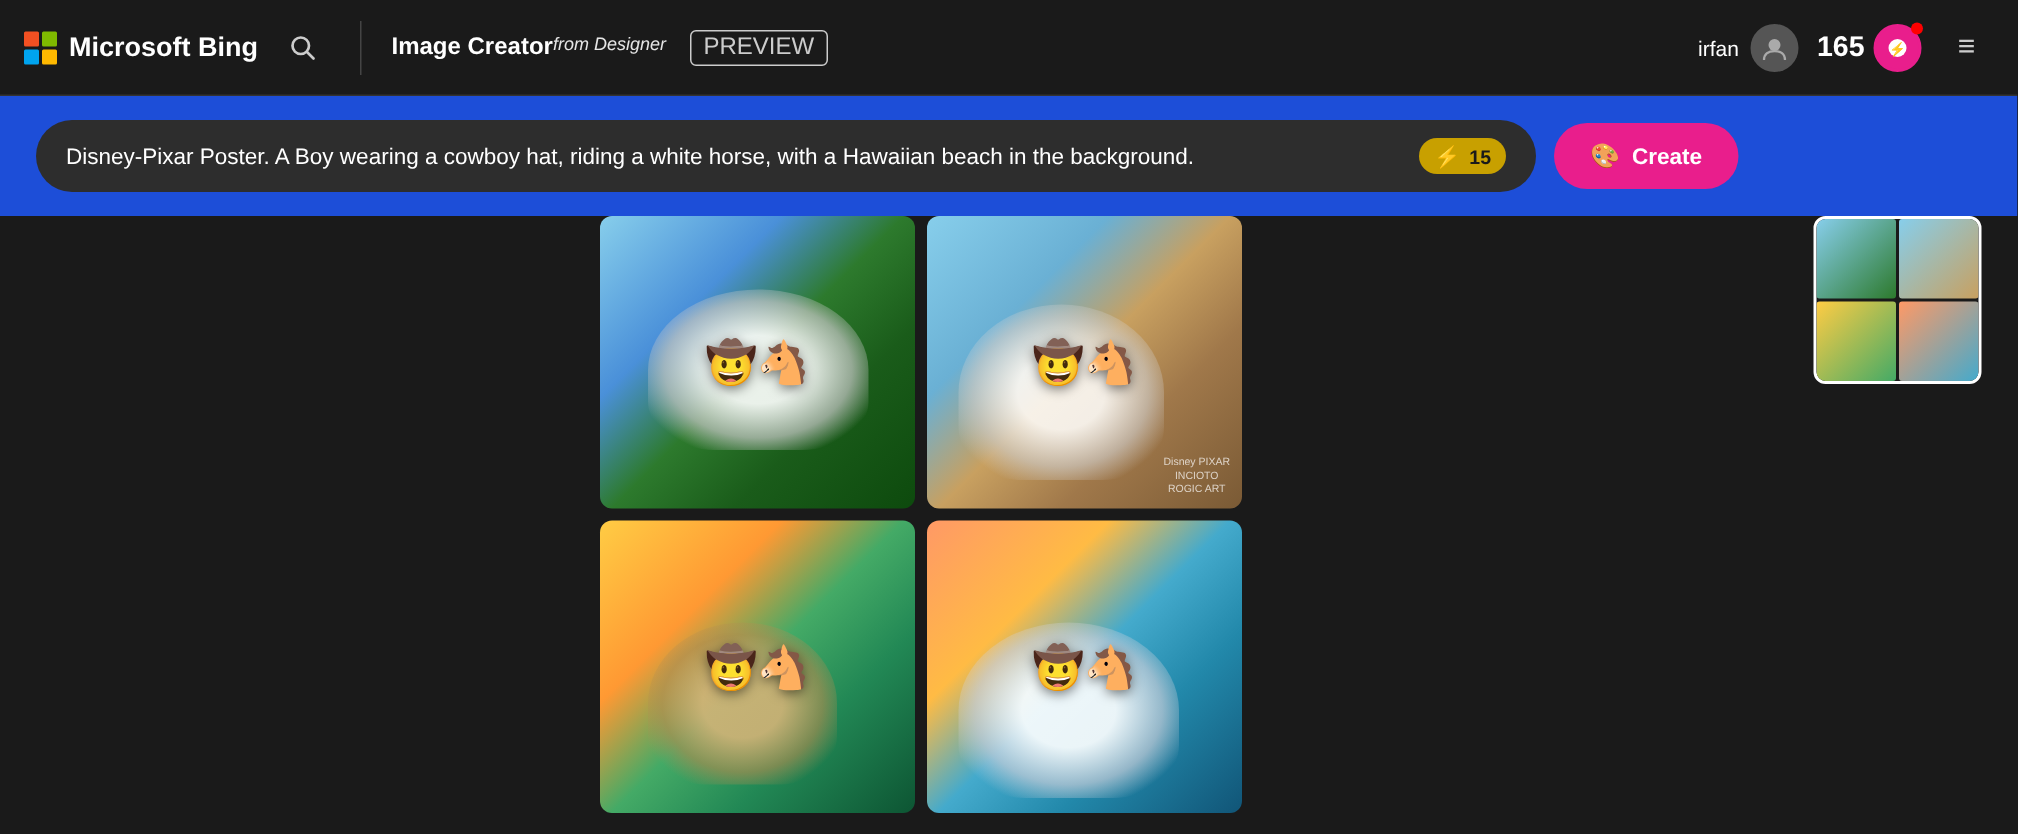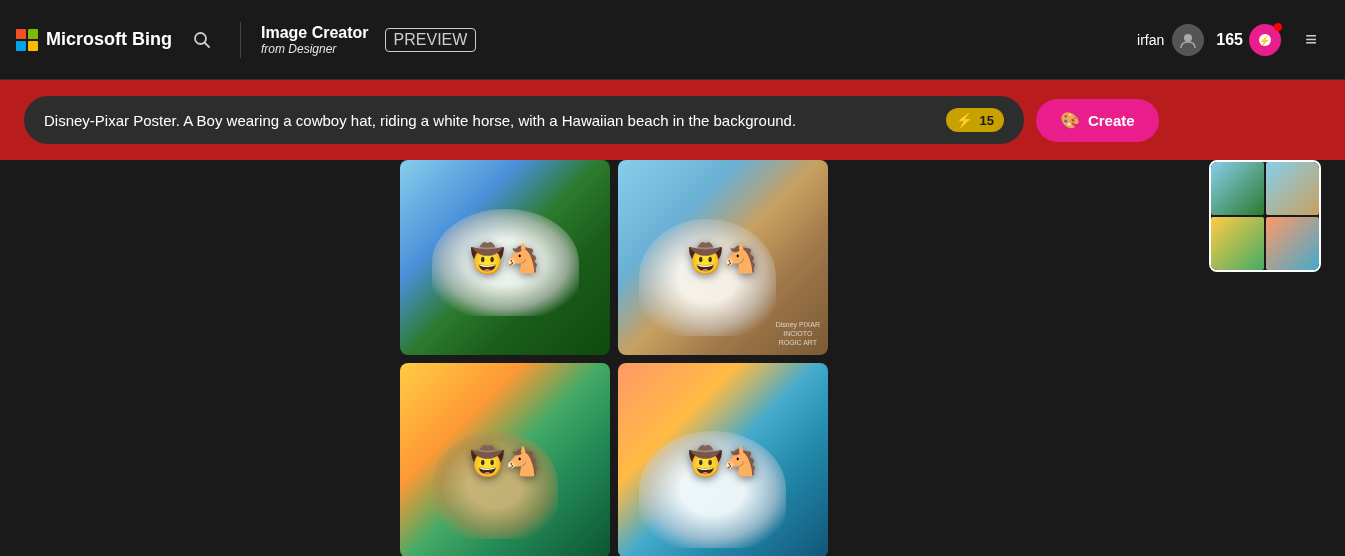--- a/index.html
+++ b/index.html
@@ -9,21 +9,21 @@
       background: #1a1a1a;
       font-family: 'Segoe UI', Arial, sans-serif;
       overflow: hidden;
       color: #fff;
     }
 
     
     .header {
       display: flex;
       align-items: center;
-      height: 80px;
+      height: 64px;
       background: #1a1a1a;
       padding: 0 16px;
       border-bottom: 1px solid #333;
       gap: 12px;
     }
 
     .bing-logo {
       display: flex;
       align-items: center;
       gap: 8px;
@@ -66,21 +66,21 @@
 
     .divider {
       width: 1px;
       height: 36px;
       background: #444;
       margin: 0 8px;
     }
 
     .image-creator-info {
       display: flex;
-      flex-direction: column;
+      flex-direction: row;
     }
     .image-creator-title {
       font-size: 16px;
       font-weight: 700;
       color: #fff;
       line-height: 1.2;
     }
     .image-creator-sub {
       font-size: 12px;
       color: #e5e5e5;
@@ -125,21 +125,21 @@
       cursor: pointer;
     }
 
     .coins-badge {
       display: flex;
       align-items: center;
       gap: 6px;
       cursor: pointer;
     }
     .coins-count {
-      font-size: 16px;
+      font-size: 19px;
       color: #fff;
       font-weight: 600;
     }
     .coins-icon {
       width: 32px;
       height: 32px;
       border-radius: 50%;
       background: #e91e8c;
       border: 2px solid #e91e8c;
       display: flex;
@@ -168,21 +168,21 @@
       color: #ccc;
       font-size: 20px;
     }
 
     
     .search-bar-container {
       display: flex;
       align-items: center;
       padding: 16px 24px;
       gap: 12px;
-      background: #b91c1c;
+      background: #1d4ed8;
     }
 
     .search-input-wrapper {
       flex: 1;
       background: #2d2d2d;
       border-radius: 24px;
       display: flex;
       align-items: center;
       padding: 12px 20px;
       max-width: 1000px;

